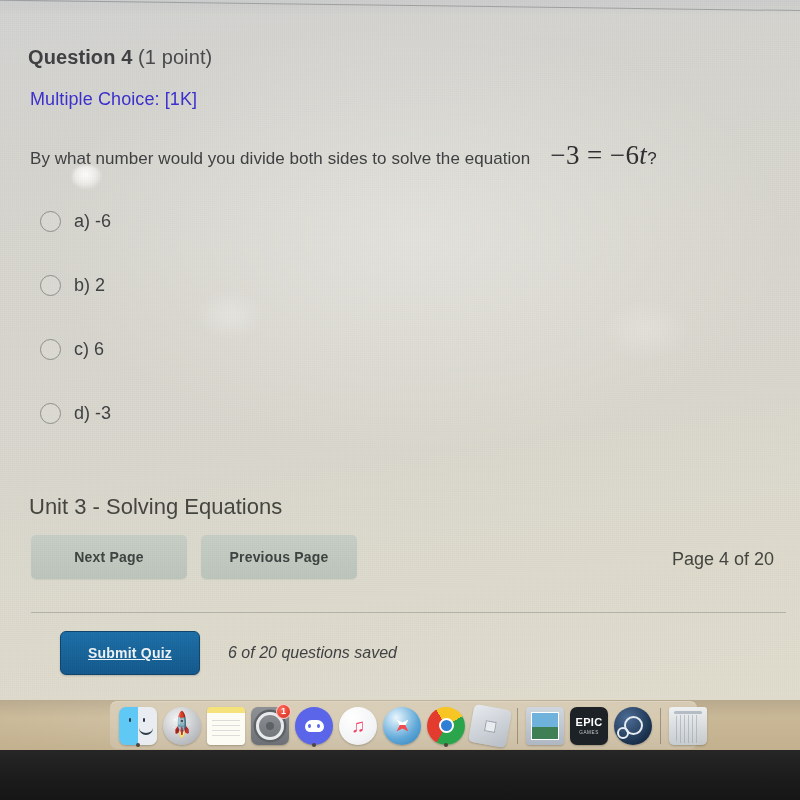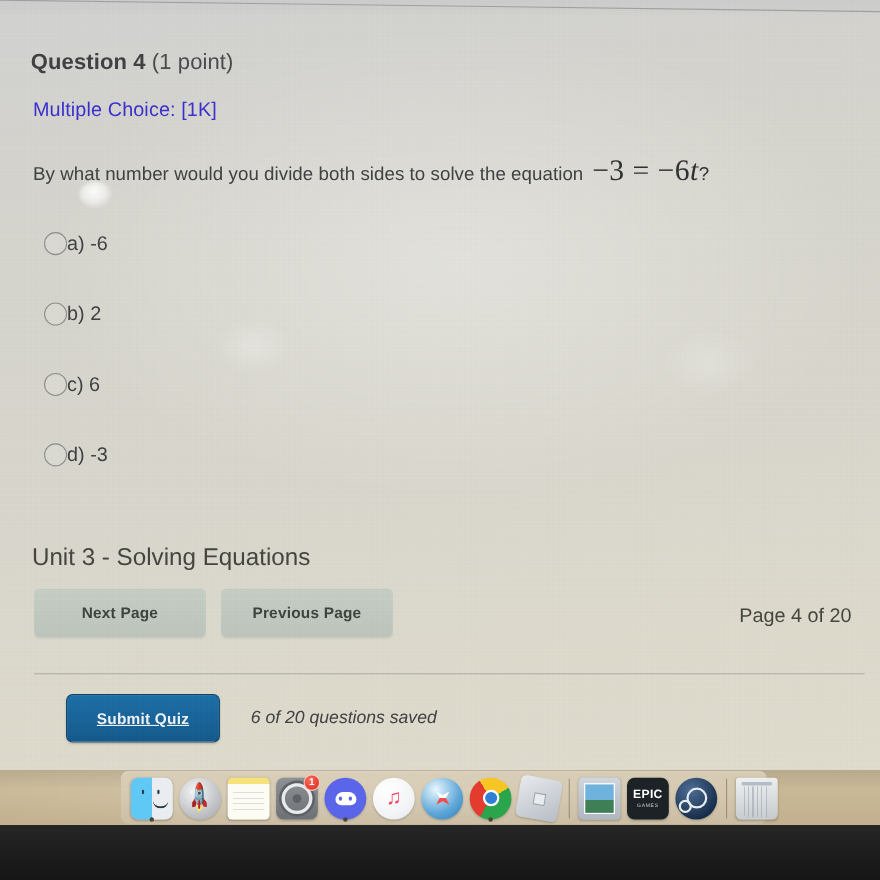--- a/index.html
+++ b/index.html
@@ -105,21 +105,21 @@
 
   .q-body {
     position: absolute;
     left: 30px; top: 140px;
     font-size: 17px;
     color: #3f4042;
     letter-spacing: .05px;
     white-space: nowrap;
     display: flex;
     align-items: baseline;
-    gap: 8px;
+    gap: 20px;
   }
   .eqn {
     font-family: "Liberation Serif", "DejaVu Serif", serif;
     font-size: 27px;
     color: #2e2f31;
     letter-spacing: .4px;
   }
   .eqn .var { font-style: italic; }
   .eqn .qm { font-size: 17px; font-family: "Liberation Sans", sans-serif; }
 
@@ -133,20 +133,21 @@
   }
   .radio {
     width: 21px; height: 21px;
     border-radius: 50%;
     border: 1.6px solid #8e8f8d;
     background: rgba(255,255,255,.10);
     box-sizing: border-box;
     flex: none;
   }
   .opt-text {
+    margin-left: 13px;
     font-size: 18px;
     color: #3f4042;
     white-space: nowrap;
   }
 
   .unit-label {
     position: absolute;
     left: 29px; top: 494px;
     font-size: 22px;
     color: #44453f;

